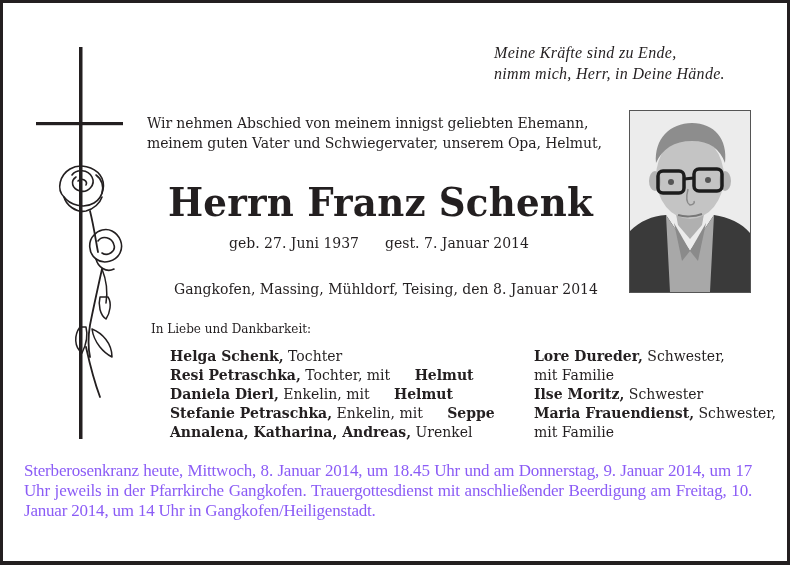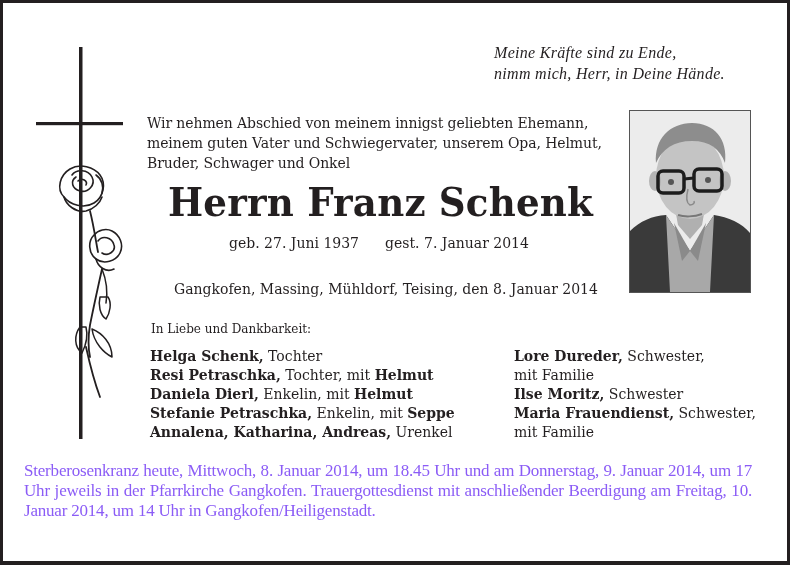--- a/index.html
+++ b/index.html
@@ -10,21 +10,21 @@
   .motto { left:494px; top:42px; font-size:15px; line-height:21px; font-style:italic; font-family:"Liberation Serif","DejaVu Serif",serif; color:#231f20; letter-spacing:0.3px; font-size:16px; }
   .intro { left:147px; top:105px; font-size:14px; line-height:20px; letter-spacing:-0.1px;margin-top:8px; }
   .name { left:168px; top:178px; font-size:40px; font-weight:bold; letter-spacing:0.2px; line-height:48px; font-family:"DejaVu Serif", serif; transform:scaleX(0.93); transform-origin:left top; }
   .dates { left:229px; top:234px; font-size:14px; line-height:18px; }
   .dates span + span { margin-left:26px; }
   .place { left:150px; top:280px; font-size:14px; line-height:18px;margin-left:24px; }
   .thanks { left:151px; top:320px; font-size:12px; line-height:18px; }
   .col { font-size:14px; line-height:19px; }
   .col1 { left:150px; top:347px; }
   .col2 { left:514px; top:347px; }
-  .col b { font-weight:bold; }
+  .col b { font-weight:bold;margin-left:20px; }
   .footer { left:24px; top:461px; width:728px; font-size:14.5px; line-height:20px; text-align:justify; font-family:"Liberation Serif","DejaVu Serif",serif; color:#8b5cf6; font-size:17px; letter-spacing:-0.2px; }
   .photo { left:629px; top:110px; width:122px; height:183px; border:1px solid #555; box-sizing:border-box; background:#e8e8e8; overflow:hidden; }
   .cross { left:36px; top:47px; width:90px; height:392px; }
 </style>
 </head>
 <body>
 
 <div class="frame"></div>
 
 <svg class="abs cross" viewBox="0 0 90 392" xmlns="http://www.w3.org/2000/svg">
@@ -61,21 +61,20 @@
 </svg>
 
 <div class="abs motto">
   <div>Meine Kräfte sind zu Ende,</div>
   <div>nimm mich, Herr, in Deine Hände.</div>
 </div>
 
 <div class="abs serif intro">
   <div>Wir nehmen Abschied von meinem innigst geliebten Ehemann,</div>
   <div>meinem guten Vater und Schwiegervater, unserem Opa, Helmut,</div>
-  <div>Bruder, Schwager und Onkel</div>
 </div>
 
 <div class="abs serif name">Herrn Franz Schenk</div>
 
 <div class="abs serif dates">
   <span>geb. 27. Juni 1937</span><span>gest. 7. Januar 2014</span>
 </div>
 
 <div class="abs serif place">Gangkofen, Massing, Mühldorf, Teising, den 8. Januar 2014</div>
 

